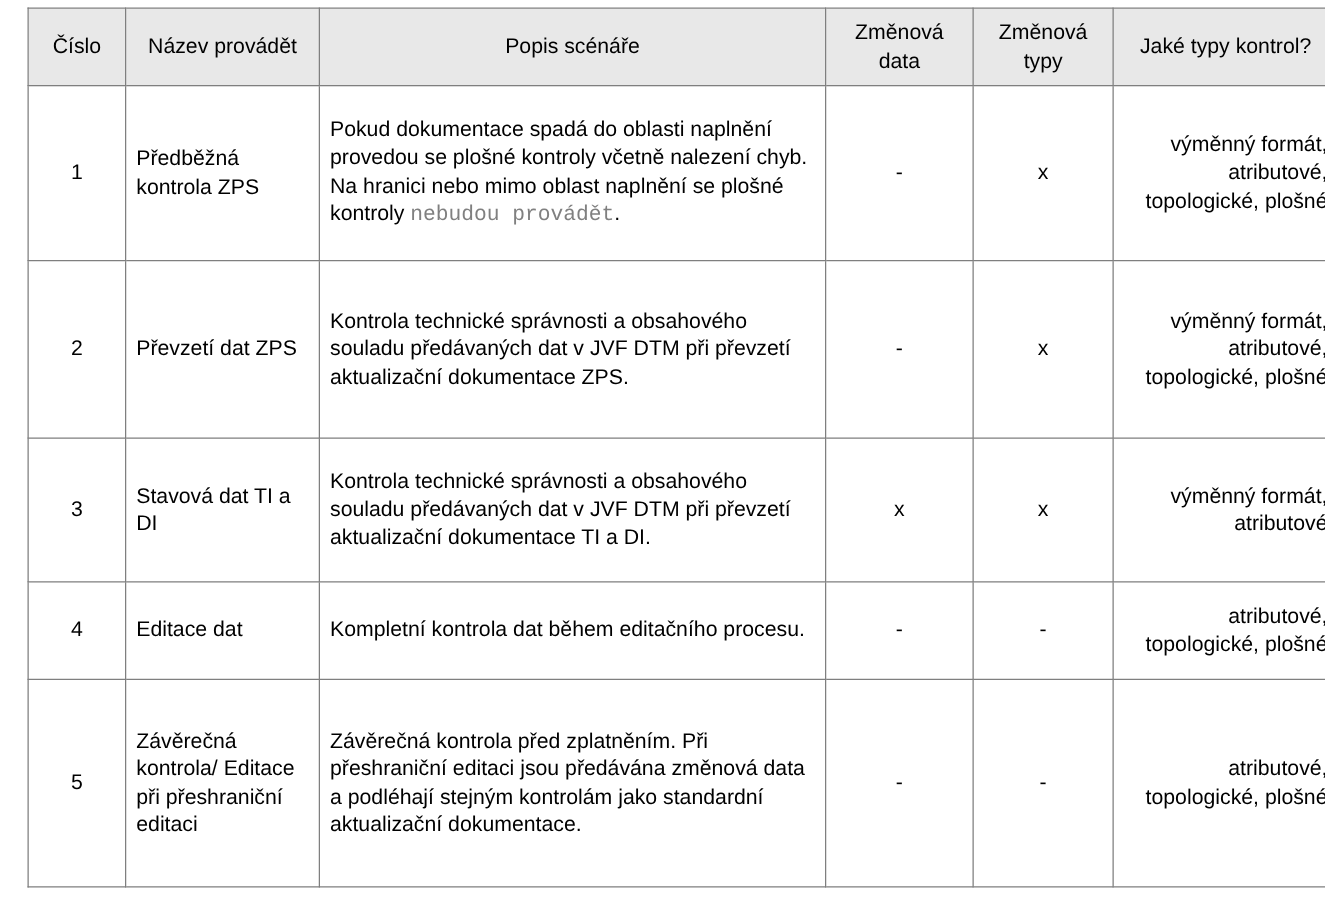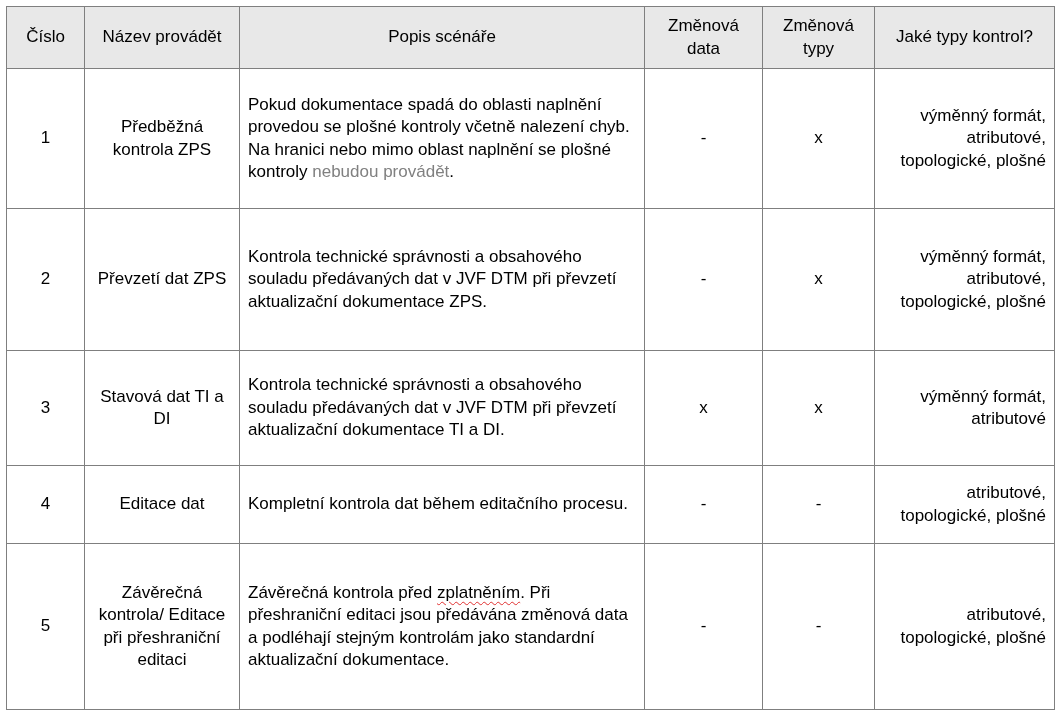--- a/index.html
+++ b/index.html
@@ -11,21 +11,21 @@
     width: 1060px;
     height: 725px;
     font-family: "Liberation Sans", sans-serif;
     color: #000000;
     overflow: hidden;
   }
   .sheet {
     width: 1060px;
     height: 725px;
     box-sizing: border-box;
-    padding: 6px 6px 0 6px;
+    padding: 6px 6px 0 22px;
   }
   table.scenario-table {
     border-collapse: collapse;
     table-layout: fixed;
     width: 1048px;
     background: #ffffff;
   }
   table.scenario-table col.c-num    { width: 78px; }
   table.scenario-table col.c-name   { width: 155px; }
   table.scenario-table col.c-desc   { width: 405px; }
@@ -46,44 +46,44 @@
   table.scenario-table thead th {
     background: #e8e8e8;
     text-align: center;
     height: 62px;
     padding: 4px 6px;
   }
   td.cell-num {
     text-align: center;
   }
   td.cell-name {
-    text-align: center;
+    text-align: left;
     padding-left: 10px;
     padding-right: 10px;
     margin-top: 13px;
   }
   td.cell-desc {
     text-align: left;
     padding-left: 12px;
     padding-right: 10px;
   }
   td.cell-state,
   td.cell-change {
     text-align: center;
   }
   td.cell-types {
     text-align: right;
     padding-left: 6px;
     padding-right: 6px;
   }
   .muted {
     color: #808080;
+    font-family: Liberation Mono, monospace;
   }
   .squiggle {
-    text-decoration: underline;
     text-decoration-style: wavy;
     text-decoration-color: #e03030;
     text-decoration-thickness: 1px;
     text-underline-offset: 3px;
     text-align: center;
   }
   tr.row-1 td { height: 140px; }
   tr.row-2 td { height: 142px; }
   tr.row-3 td { height: 115px; }
   tr.row-4 td { height: 78px; }

